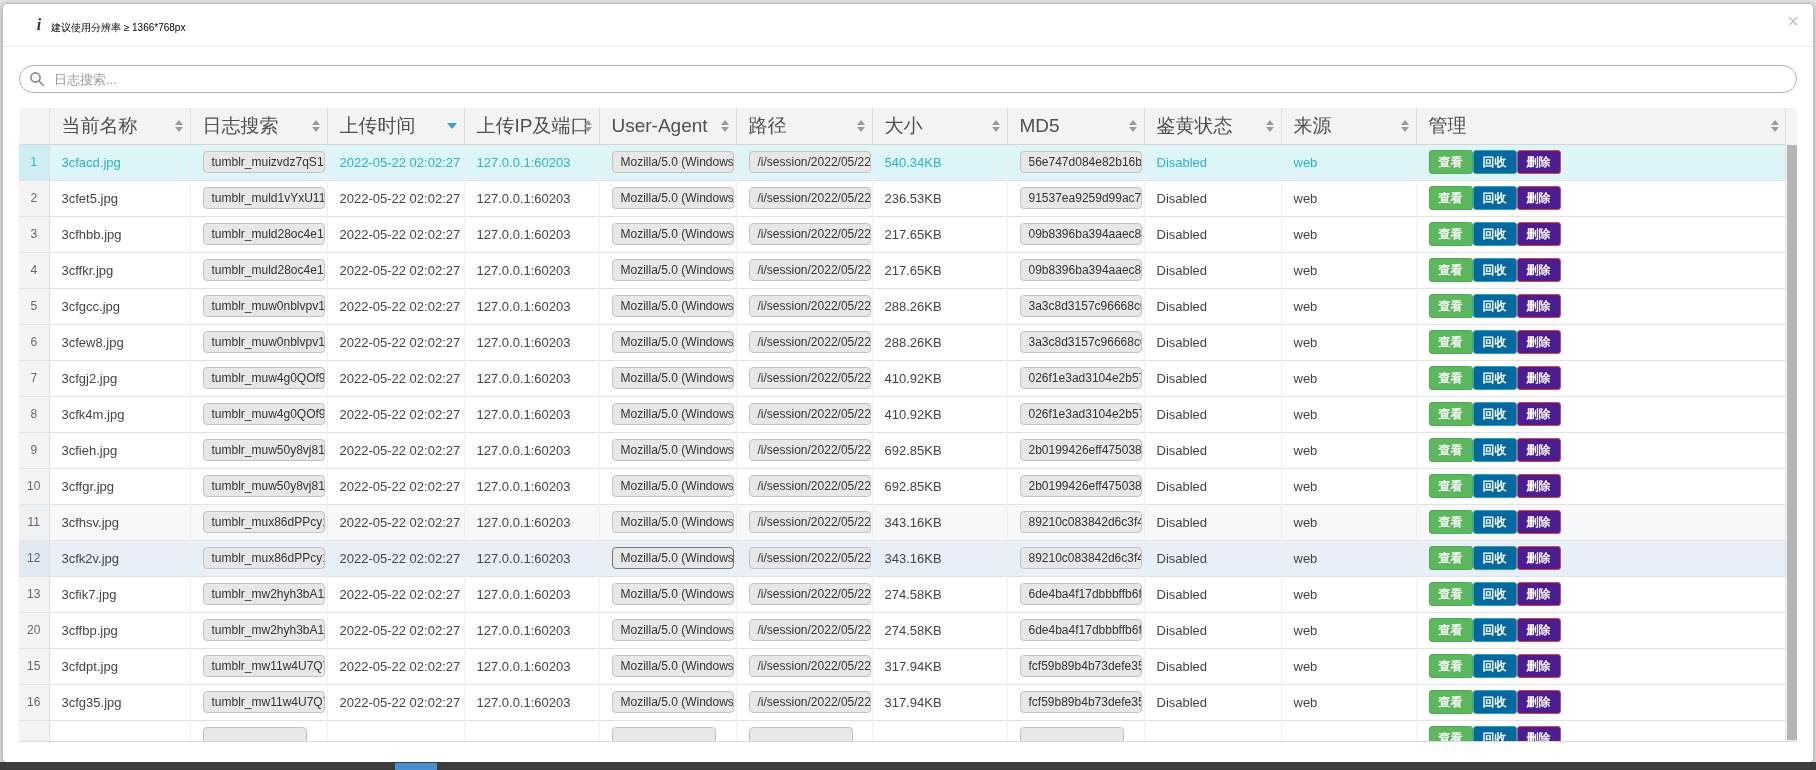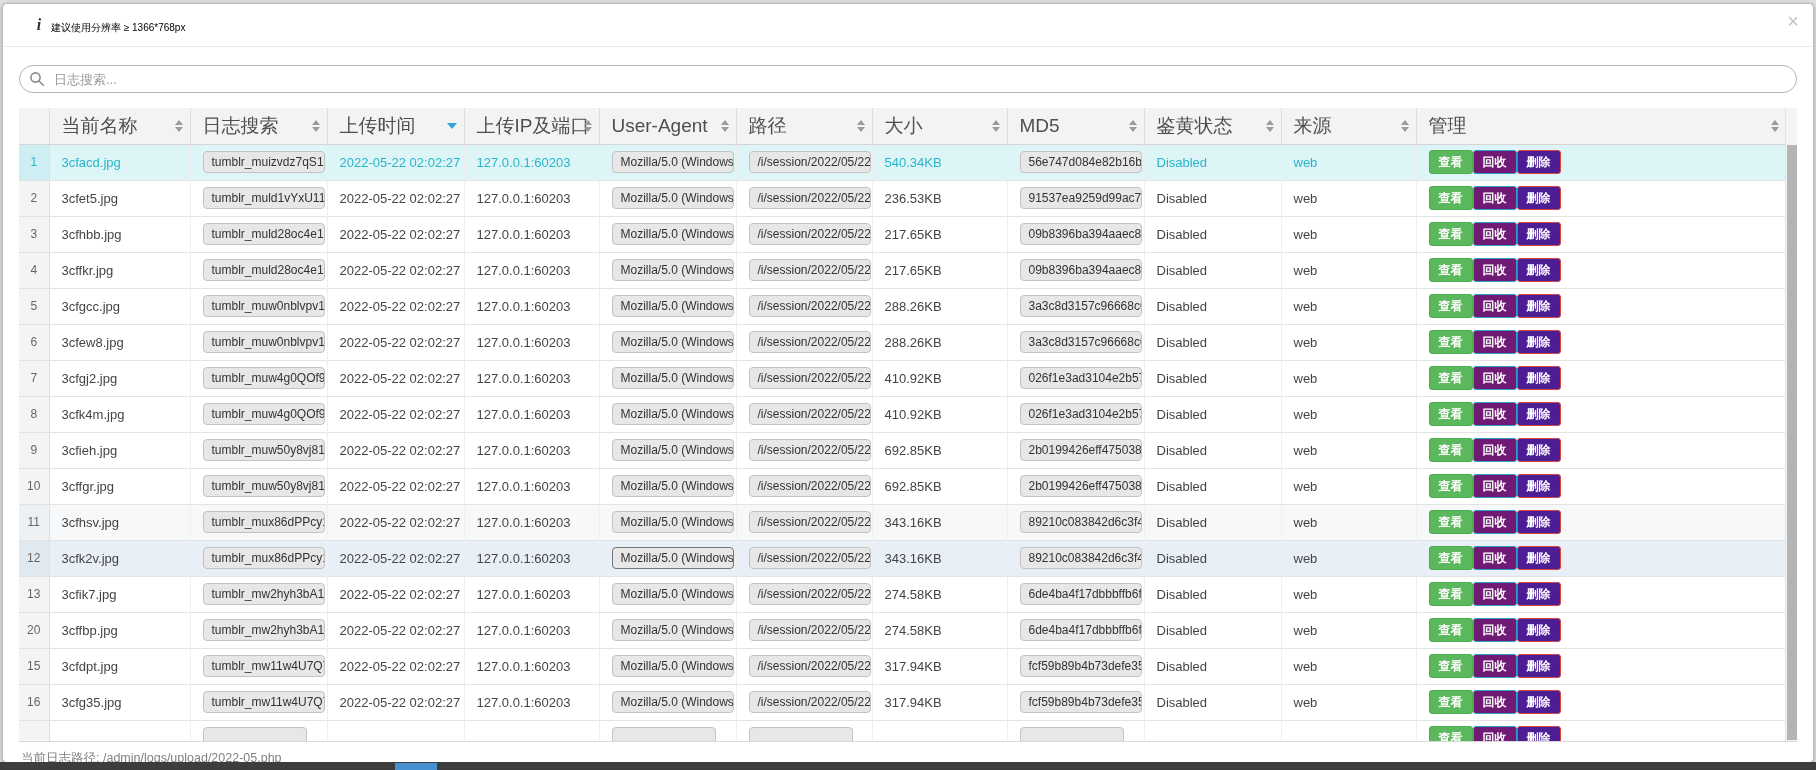--- a/index.html
+++ b/index.html
@@ -66,21 +66,21 @@
     font-size: 12px; color: #333; text-align: center; white-space: nowrap; overflow: hidden;
     vertical-align: middle; cursor: pointer; line-height: 14px;
   }
   .pill.focused { border-color: #777; }
 
   .btn {
     display: inline-block; padding: 3px 9px; border-radius: 3px; font-size: 12px; font-weight: bold;
     color: #fff; cursor: pointer; line-height: 1.4; border: 1px solid transparent;
   }
   .btn-view    { background: #5cb85c; border-color: #4cae4c; }
-  .btn-recycle { background: #701a75; border-color: #2ba0c4; text-align: right; }
+  .btn-recycle { background: #0369a1; border-color: #2ba0c4; text-align: right; }
   .btn-delete  { background: #4c1d95; border-color: #d9473a; }
 
   .sort { position: absolute; right: 7px; top: 50%; transform: translateY(-50%);
           display: flex; flex-direction: column; align-items: center; gap: 2px; cursor: pointer; }
   .tri-up   { width: 0; height: 0; border-left: 4px solid transparent; border-right: 4px solid transparent; border-bottom: 5px solid #9b9b9b; }
   .tri-down { width: 0; height: 0; border-left: 4px solid transparent; border-right: 4px solid transparent; border-top: 5px solid #9b9b9b; }
   .sort.desc .tri-down { border-left-width: 5px; border-right-width: 5px; border-top-width: 6px; border-top-color: #2fa4d9; }
 
   .vscroll { position: absolute; top: 0; right: 0; width: 12px; height: 634px; background: #f4f4f4; border-left: 1px solid #e2e2e2; }
   .vthumb  { position: absolute; top: 37px; left: 1px; width: 10px; height: 595px; background: #b4b4b4; }
@@ -410,20 +410,16 @@
             <td></td>
             <td><span class="btn btn-view">查看</span><span class="btn btn-recycle">回收</span><span class="btn btn-delete">删除</span></td>
           </tr>
         </tbody>
     </table>
     <div class="vscroll">
       <div class="vthumb"></div>
     </div>
   </div>
 
-  <div class="panel-footer">
-    <span>当前日志路径:</span>
-    <span>/admin/logs/upload/2022-05.php</span>
-  </div>
 </div>
 
 <div class="bottom-strip"></div>
 <div class="blue-frag"></div>
 
 </body></html>

